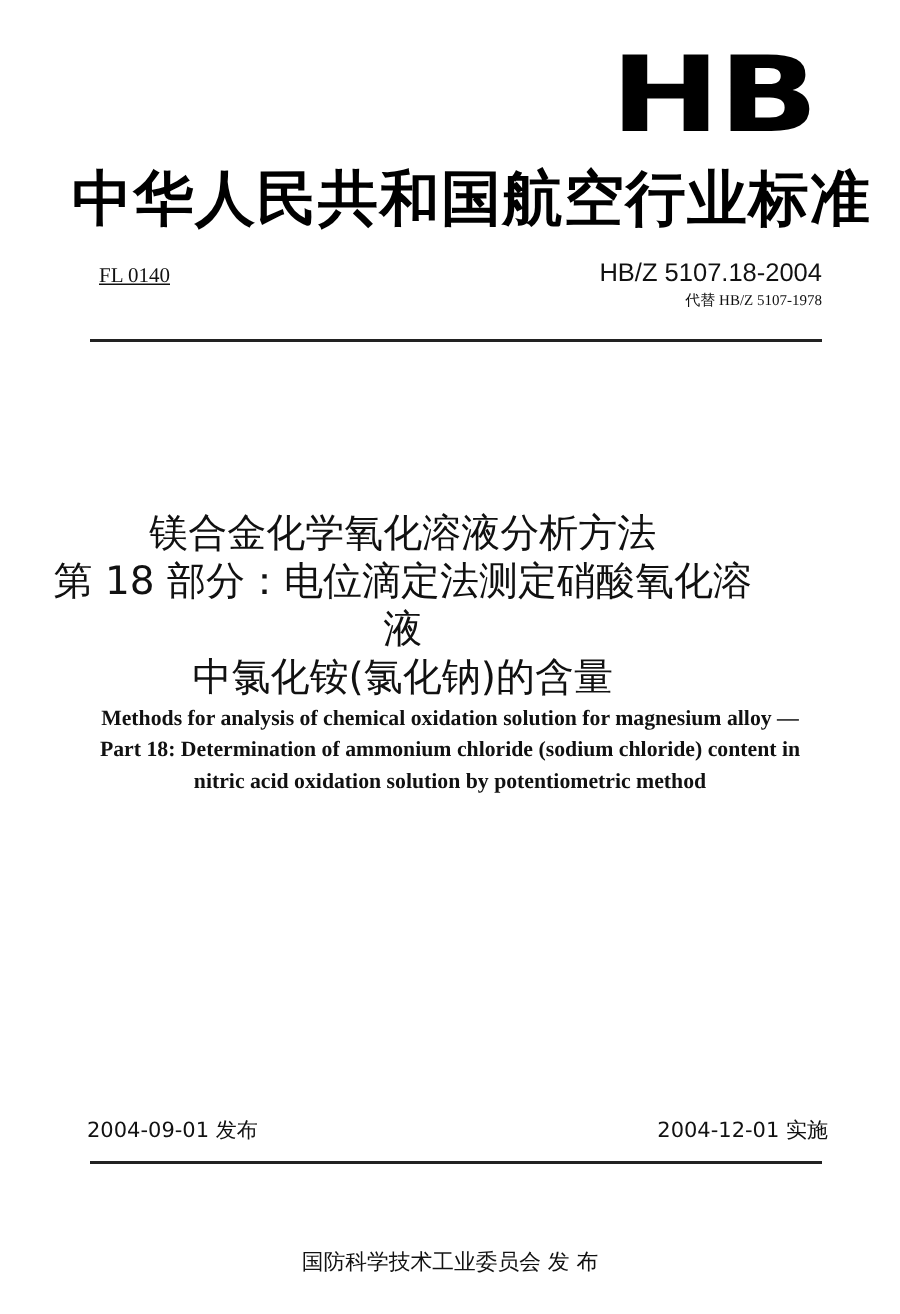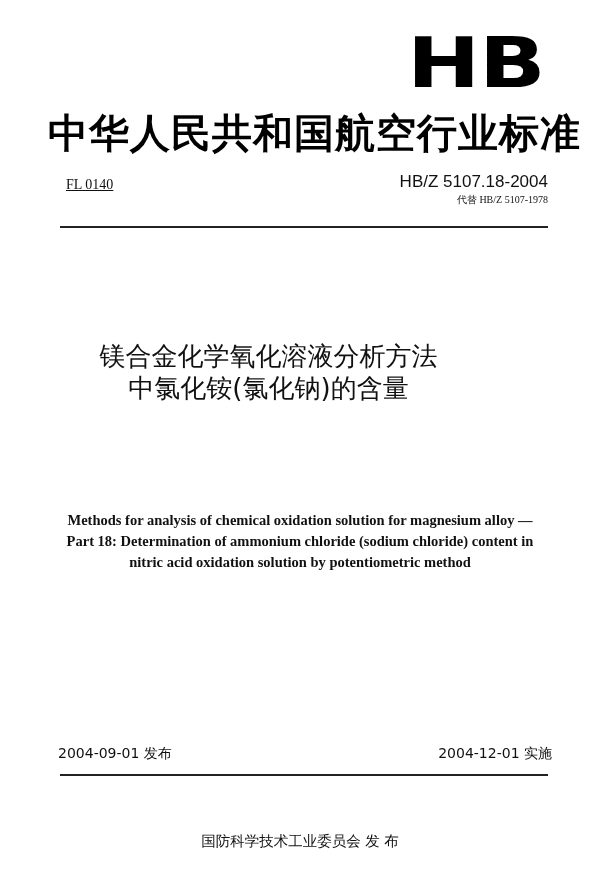--- a/index.html
+++ b/index.html
@@ -5,39 +5,40 @@
   html, body { margin:0; padding:0; background:#fff; }
   body { width:600px; height:876px; position:relative; overflow:hidden; color:#111; font-family:"DejaVu Sans", sans-serif; }
   .abs { position:absolute; }
   .logo { left:407px; top:28px; font-family:"DejaVu Sans", sans-serif; font-weight:900; font-size:70px; letter-spacing:-1px; line-height:70px; transform:scaleX(1.25); transform-origin:left top; color:#000; }
   .org { left:48px; top:110px; width:520px; font-size:40px; font-weight:bold; letter-spacing:1px; line-height:46px; white-space:nowrap; color:#000; }
   .class-code { left:66px; top:177px; font-size:14px; font-family:"Liberation Serif", serif;text-decoration:underline; }
   .std-no { right:52px; top:172px; font-size:17px; text-align:right; font-family:"Liberation Sans", sans-serif;padding-left:35px; }
   .replaces { right:52px; top:193px; font-size:10px; font-family:"Liberation Serif", serif; }
   .rule { left:60px; width:488px; height:2px; background:#222; }
   .cn-title { left:0; width:481px; text-align:center; font-size:26px; line-height:32px; top:340px;padding-left:28px; }
-  .en-title { left:20px; width:560px; text-align:center; font-family:"Liberation Serif", serif; font-weight:bold; font-size:14.5px; line-height:21px; top:469px;margin-top:41px; }
+  .en-title { left:20px; width:560px; text-align:center; font-family:"Liberation Serif", serif; font-weight:bold; font-size:14.5px; line-height:21px; top:469px; }
   .date-l { left:58px; top:745px; font-size:14px; }
   .date-r { right:48px; top:745px; font-size:14px; }
   .issuer { left:0; width:600px; text-align:center; top:832px; font-size:14.5px; }
 </style>
 </head>
 <body>
 
 <div class="abs logo">HB</div>
 <div class="abs org">中华人民共和国航空行业标准</div>
 
 <div class="abs class-code">FL 0140</div>
 <div class="abs std-no">HB/Z 5107.18-2004</div>
 <div class="abs replaces">代替 HB/Z 5107-1978</div>
 
 <div class="abs rule" style="top:226px;"></div>
 
 <div class="abs cn-title">
   <div>镁合金化学氧化溶液分析方法</div>
+  <div>第 18 部分：电位滴定法测定硝酸氧化溶液</div>
   <div>中氯化铵(氯化钠)的含量</div>
 </div>
 
 <div class="abs en-title">
   <div>Methods for analysis of chemical oxidation solution for magnesium alloy —</div>
   <div>Part 18: Determination of ammonium chloride (sodium chloride) content in</div>
   <div>nitric acid oxidation solution by potentiometric method</div>
 </div>
 
 <div class="abs date-l">2004-09-01 发布</div>

